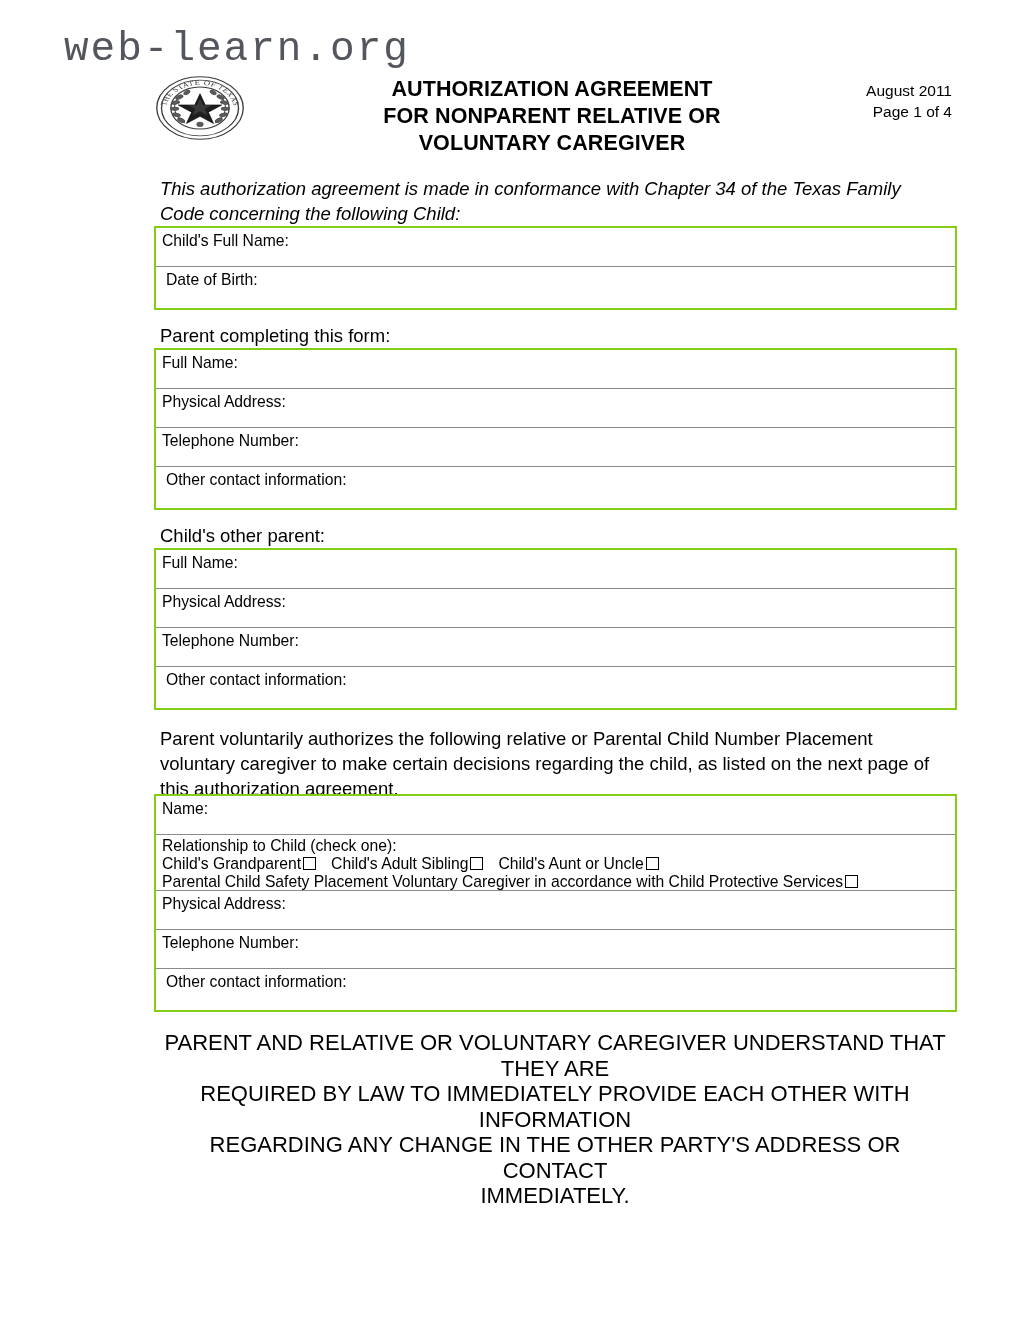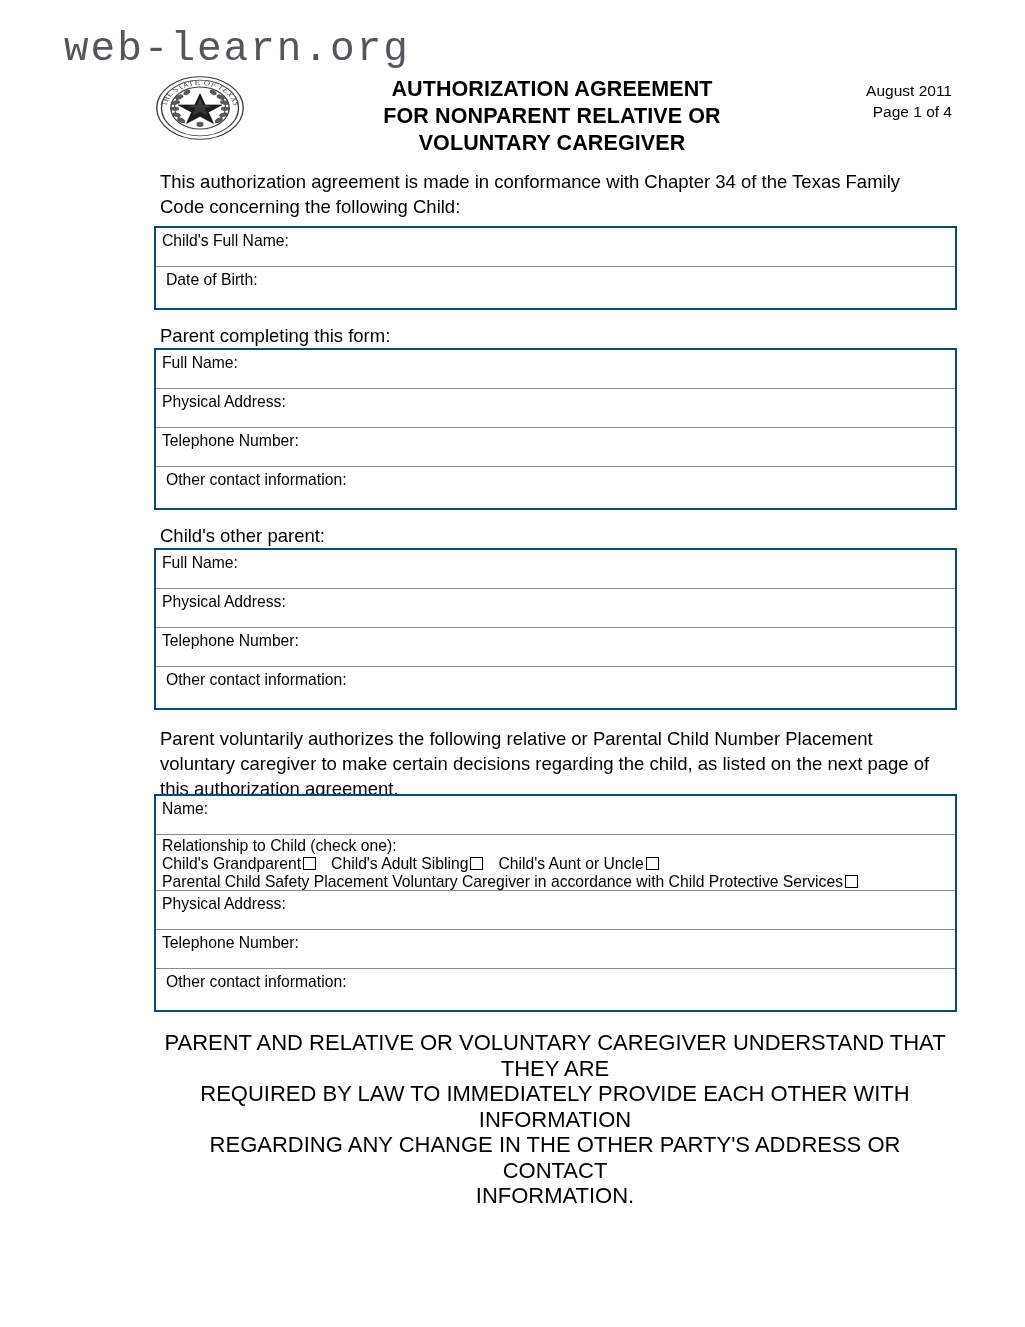--- a/index.html
+++ b/index.html
@@ -87,21 +87,21 @@
     font-size: 22px;
     line-height: 25.5px;
     text-align: center;
   }
 
   
   .ftable {
     position: absolute;
     left: 112px;
     width: 803px;
-    border: 2px solid #0c4a6e;
+    border: 2px solid #84cc16;
     background: #ffffff;
   }
   .frow {
     border-bottom: 1.5px solid #8a8a8a;
     padding: 3px 0 0 6px;
     font-size: 15.7px;
     line-height: 19px;
     position: relative;
   }
   .frow:last-child { border-bottom: none; padding-left: 10px; }
@@ -175,21 +175,21 @@
     <div class="title-line">AUTHORIZATION AGREEMENT</div>
     <div class="title-line">FOR NONPARENT RELATIVE OR</div>
     <div class="title-line">VOLUNTARY CAREGIVER</div>
   </div>
 
   <div class="meta-block">
     <div>August 2011</div>
     <div>Page 1 of 4</div>
   </div>
 
-  <div class="para" style="top:169px;">This authorization agreement is made in conformance with Chapter 34 of the Texas Family Code concerning the following Child:</div>
+  <div class="para" style="top:176px;font-style:italic;">This authorization agreement is made in conformance with Chapter 34 of the Texas Family Code concerning the following Child:</div>
 
   <div class="ftable" style="top:226px;">
     <div class="frow h-tall">
       <span>Child's Full Name:</span>
     </div>
     <div class="frow h-last">
       <span>Date of Birth:</span>
     </div>
   </div>
 
@@ -252,16 +252,16 @@
     </div>
     <div class="frow h-last">
       <span>Other contact information:</span>
     </div>
   </div>
 
   <div class="notice" style="top:1030px;">
     <div>PARENT AND RELATIVE OR VOLUNTARY CAREGIVER UNDERSTAND THAT THEY ARE</div>
     <div>REQUIRED BY LAW TO IMMEDIATELY PROVIDE EACH OTHER WITH INFORMATION</div>
     <div>REGARDING ANY CHANGE IN THE OTHER PARTY'S ADDRESS OR CONTACT</div>
-    <div>INFORMATION.</div>
+    <div>IMMEDIATELY.</div>
   </div>
 
 </div>
 
 </body></html>

